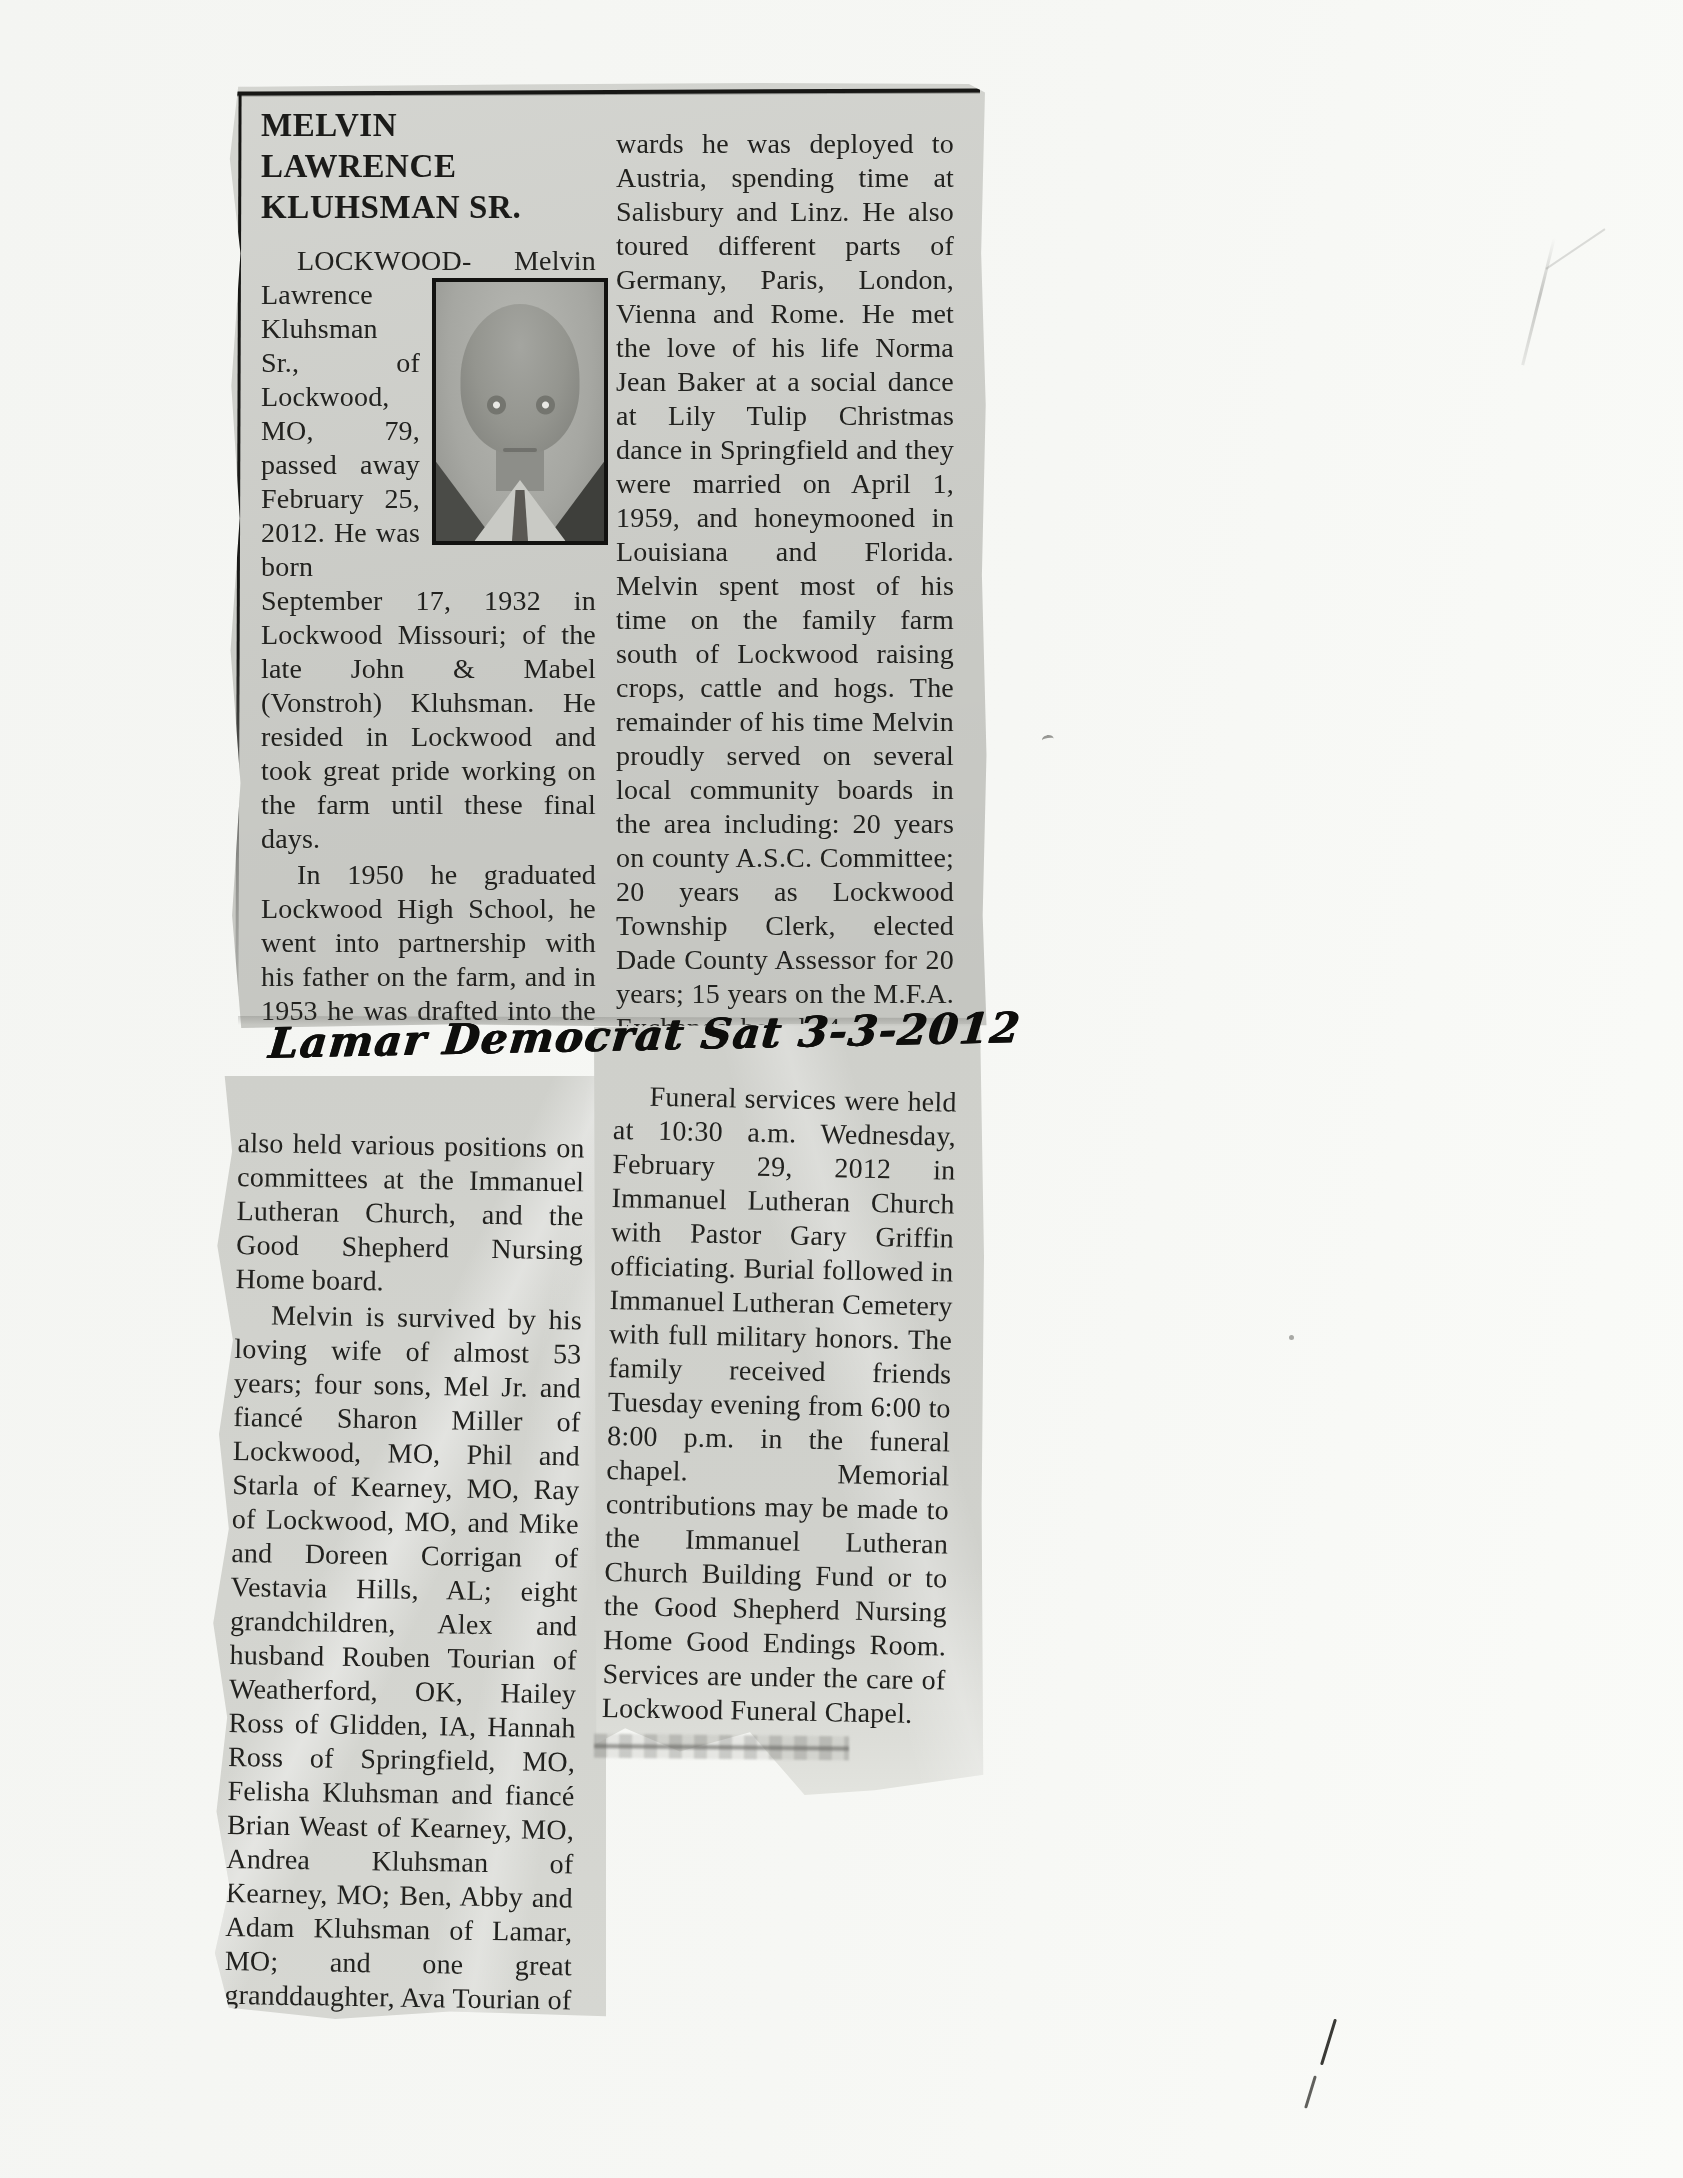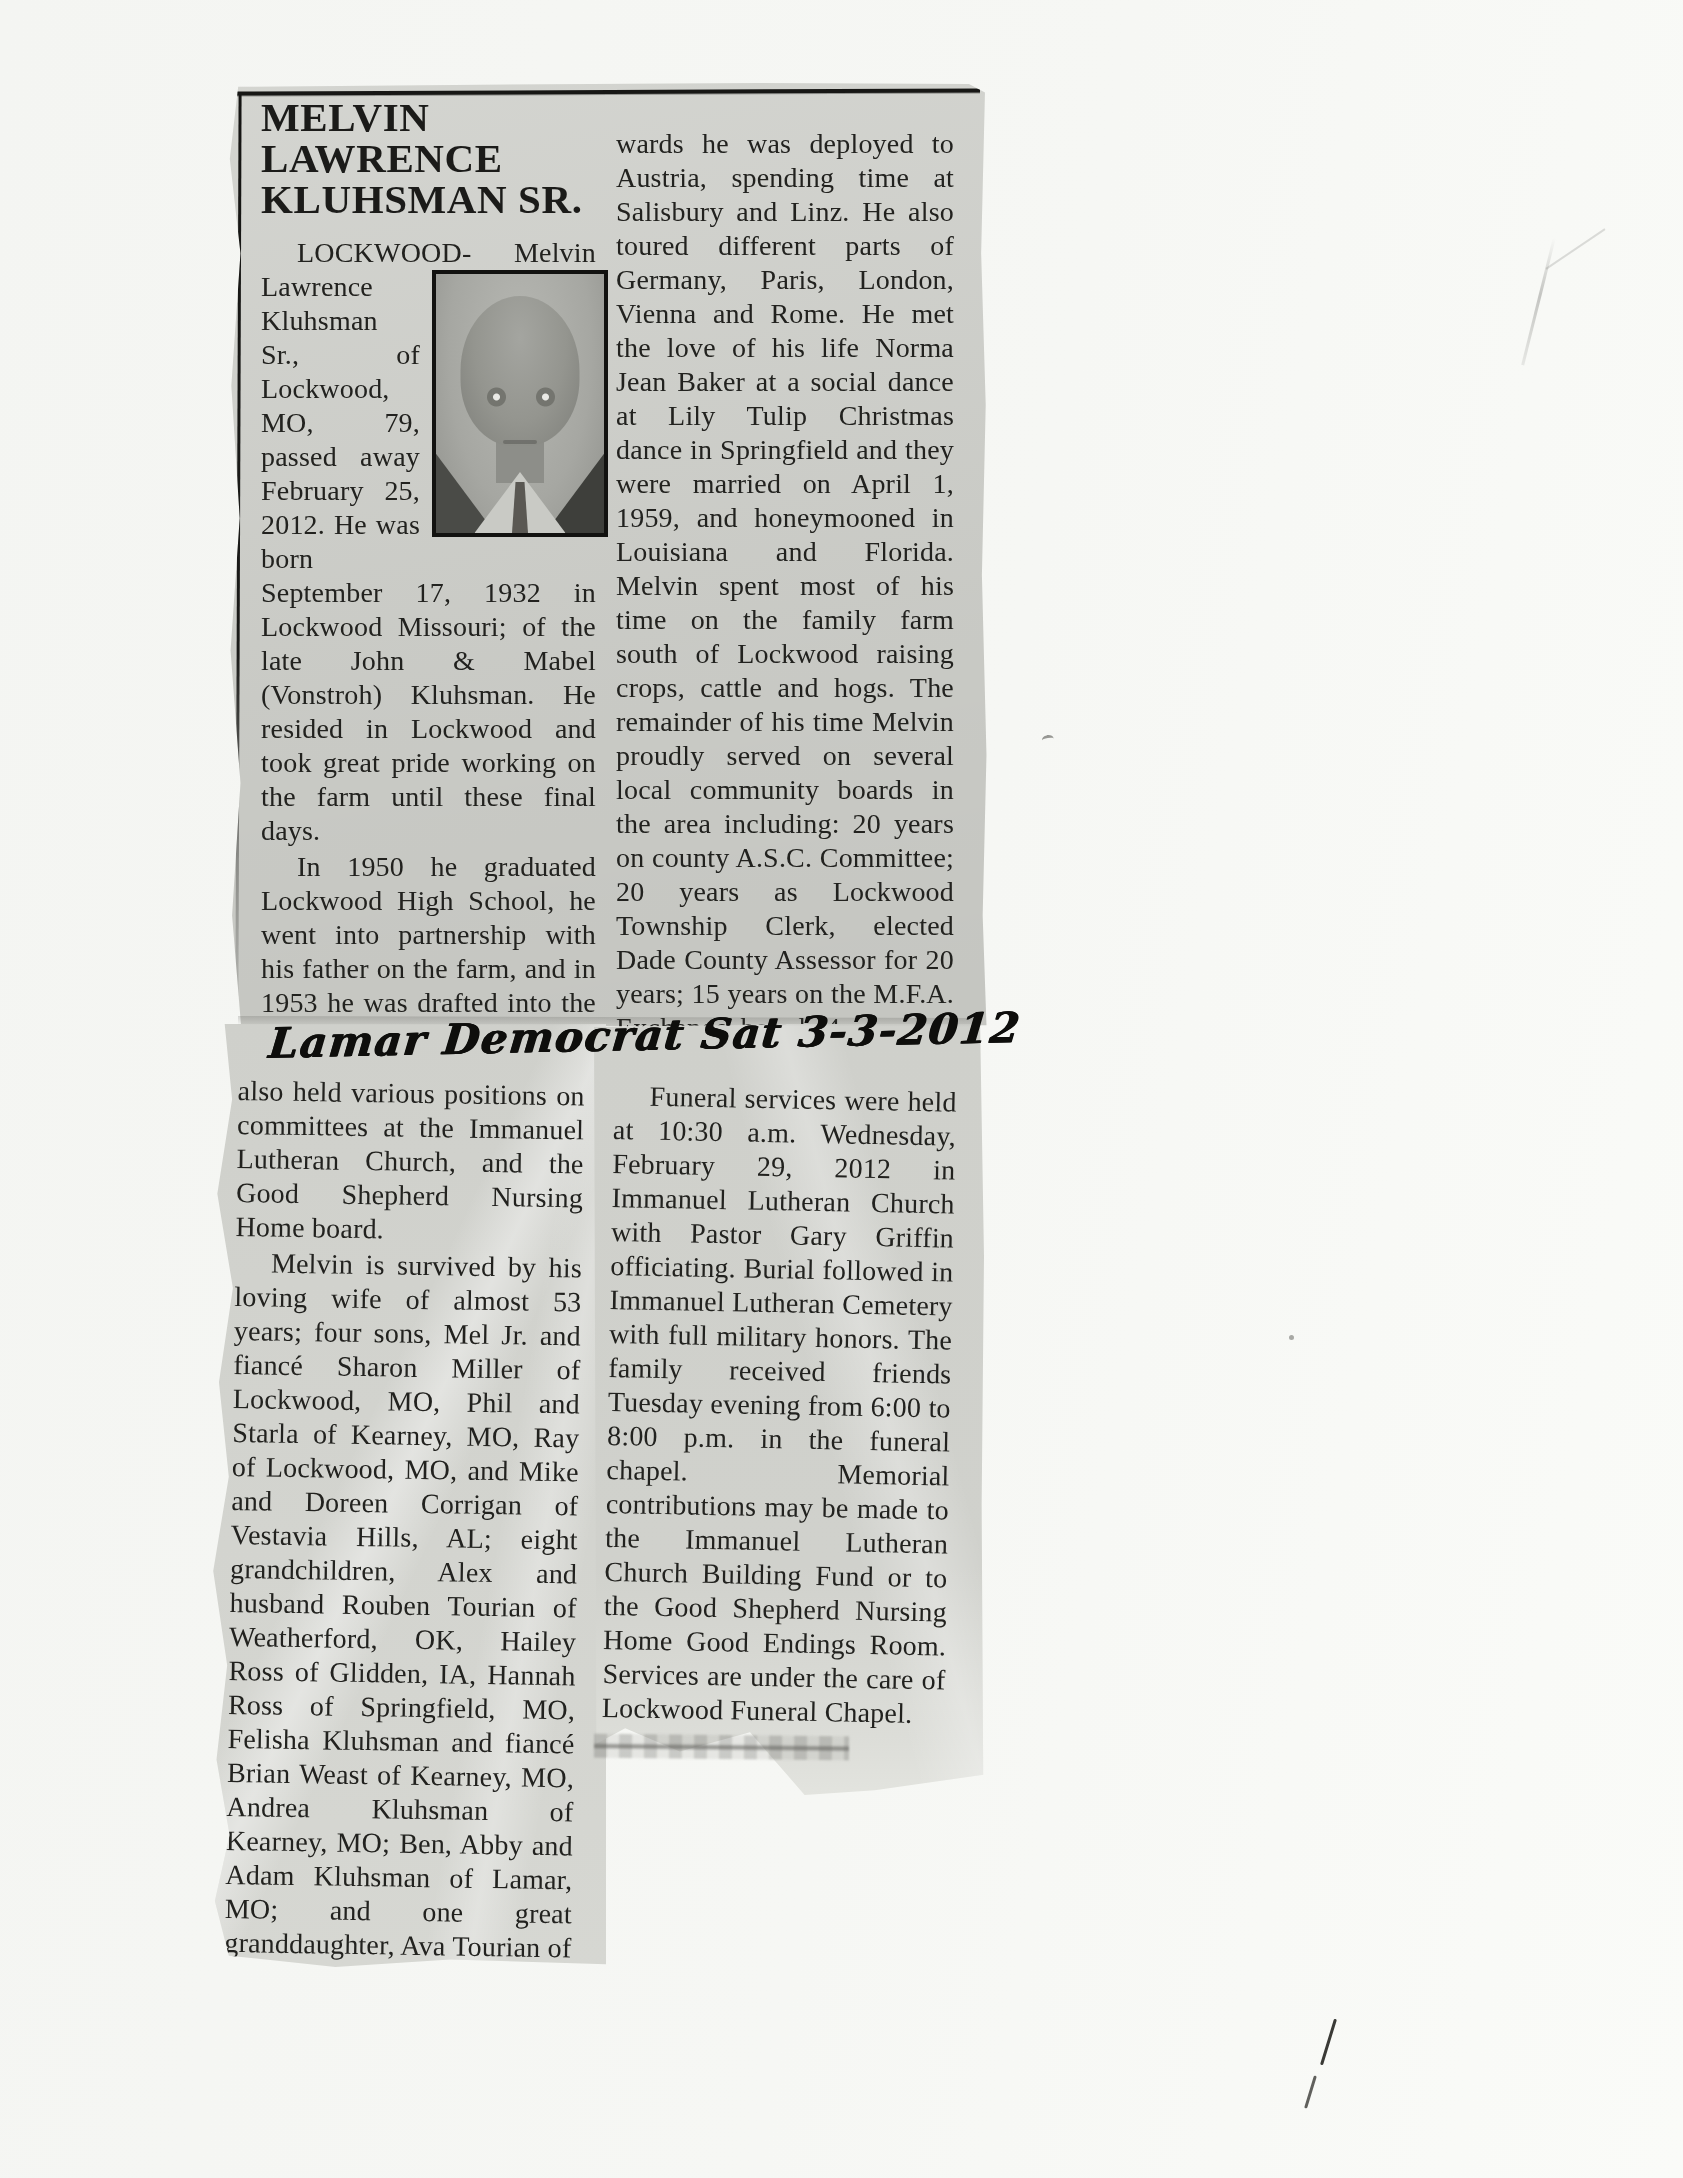--- a/index.html
+++ b/index.html
@@ -17,21 +17,21 @@
   .clip { position: absolute; }
   .clip-top {
     left: 226px; top: 83px; width: 762px; height: 946px;
     background:
       linear-gradient(170deg, rgba(255,255,255,0.10) 0%, rgba(0,0,0,0.03) 60%, rgba(0,0,0,0.05) 100%),
       #cfd0cb;
     clip-path: polygon(1.6% 0.4%, 30% 0.2%, 70% 0%, 97.5% 0.1%, 99.6% 1%, 99.1% 18%, 99.7% 34%, 99.2% 52%, 99.8% 71%, 99.3% 88%, 99.8% 99.6%, 60% 99.8%, 30% 99.5%, 2% 99.9%, 0.8% 88%, 1.9% 74%, 0.6% 60%, 1.8% 46%, 0.7% 32%, 1.9% 18%, 0.5% 8%);
     z-index: 1;
   }
   .clip-bottom-left {
-    left: 196px; top: 1024px; width: 410px; height: 943px;
+    left: 196px; top: 1076px; width: 410px; height: 943px;
     background:
       linear-gradient(115deg, transparent 42%, rgba(255,255,255,0.38) 49%, transparent 56%),
       linear-gradient(100deg, transparent 68%, rgba(255,255,255,0.30) 76%, transparent 84%),
       linear-gradient(180deg, #cfd0cb 0%, #d3d4cf 55%, #d6d7d2 100%);
     clip-path: polygon(7% 0, 100% 0, 100% 99.7%, 62% 99.2%, 34% 100%, 8% 98.8%, 4.6% 93%, 8.2% 86%, 5% 78%, 7.6% 68%, 4.2% 58%, 8% 48%, 5.6% 38%, 9% 28%, 5.2% 18%, 8.8% 8%);
     z-index: 2;
   }
   .clip-bottom-right {
     left: 594px; top: 1024px; width: 390px; height: 774px;
     background:
@@ -64,22 +64,22 @@
     font-size: 28px; line-height: 34px; letter-spacing: 0.2px;
   }
   .para { margin: 0; text-align: justify; }
   .para + .para { margin-top: 2px; }
   .indent { text-indent: 36px; }
 
   .col-top-left  { left: 35px;  top: 14px; width: 335px; }
   .col-top-right { left: 390px; top: 44px; width: 338px; }
 
   .headline {
-    font-weight: bold; font-size: 41px; line-height: 41px;
-    letter-spacing: 0.6px; margin: 0 0 16px 0; color: #1b1b19;
+    font-weight: bold; font-size: 33px; line-height: 41px;
+    letter-spacing: 0.6px; margin: 8px 0 16px 0; color: #1b1b19;
   }
   .headline .l1 { display: block; text-align: justify; text-align-last: justify; }
   .headline .l2 { display: block; }
 
   .col-bottom-left  { left: 42px; top: 50px; width: 347px; transform: rotate(0.9deg); transform-origin: top left; }
   .col-bottom-right { left: 20px; top: 55px; width: 343px; transform: rotate(1.1deg); transform-origin: top left; }
 
   
   .float-gap { float: right; width: 0; height: 34px; }
   .photo {

